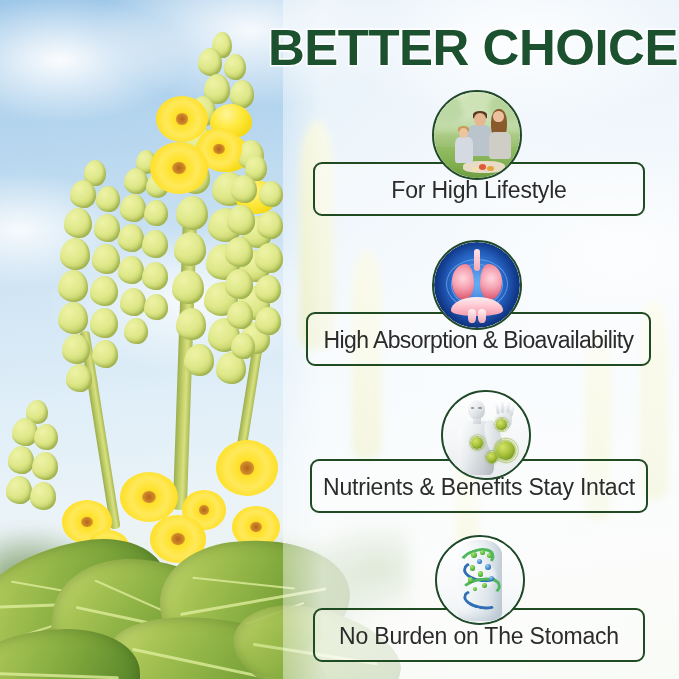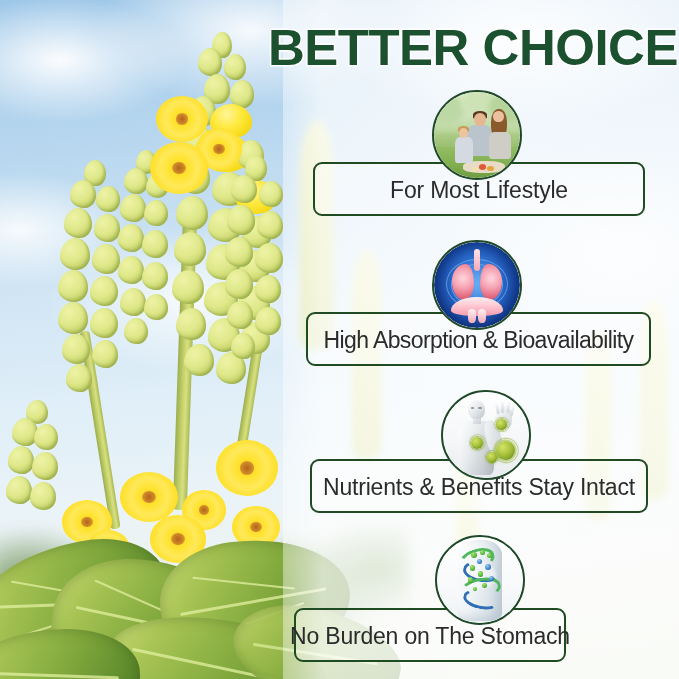--- a/index.html
+++ b/index.html
@@ -431,21 +431,21 @@
           <div class="pf-wom-hair"></div>
           <div class="pf-wom-body"></div>
           <div class="pf-wom-head"></div>
           <div class="pf-food" style="left:52%; top:84%; width:9%; height:7%; background:#e05a3a;"></div>
           <div class="pf-food" style="left:62%; top:86%; width:8%; height:6%; background:#e8a23a;"></div>
           <div class="pf-food" style="left:44%; top:87%; width:7%; height:6%; background:#f2e2b0;"></div>
         </div>
       </div>
     </div>
     <div class="feature-box" style="left:313px; top:162px; width:332px; height:54px;">
-      <span class="feature-label">For Most Lifestyle</span>
+      <span class="feature-label">For High Lifestyle</span>
     </div>
   </div>
 
   <div class="feature">
     <div class="feature-circle" style="left:432px; top:240px; width:90px; height:90px;">
       <div class="circle-inner">
         <div class="img-lungs">
           <div class="lg-glow"></div>
           <div class="lg-rib" style="left:14%; top:20%; width:72%; height:58%;"></div>
           <div class="lg-rib" style="left:20%; top:26%; width:60%; height:48%;"></div>
@@ -509,18 +509,18 @@
           <div class="dot-g" style="left:38%; top:33%; width:6%; height:6%;"></div>
           <div class="dot-b" style="left:56%; top:31%; width:7%; height:7%;"></div>
           <div class="dot-g" style="left:48%; top:40%; width:6%; height:6%;"></div>
           <div class="dot-g" style="left:36%; top:47%; width:6%; height:6%;"></div>
           <div class="dot-b" style="left:60%; top:45%; width:6%; height:6%;"></div>
           <div class="dot-g" style="left:52%; top:53%; width:6%; height:6%;"></div>
           <div class="dot-g" style="left:42%; top:58%; width:5%; height:5%;"></div>
         </div>
       </div>
     </div>
-    <div class="feature-box" style="left:294px; top:608px; width:272px; height:54px;">
+    <div class="feature-box" style="left:313px; top:608px; width:332px; height:54px;">
       <span class="feature-label">No Burden on The Stomach</span>
     </div>
   </div>
 
 </div>
 
 </body></html>

